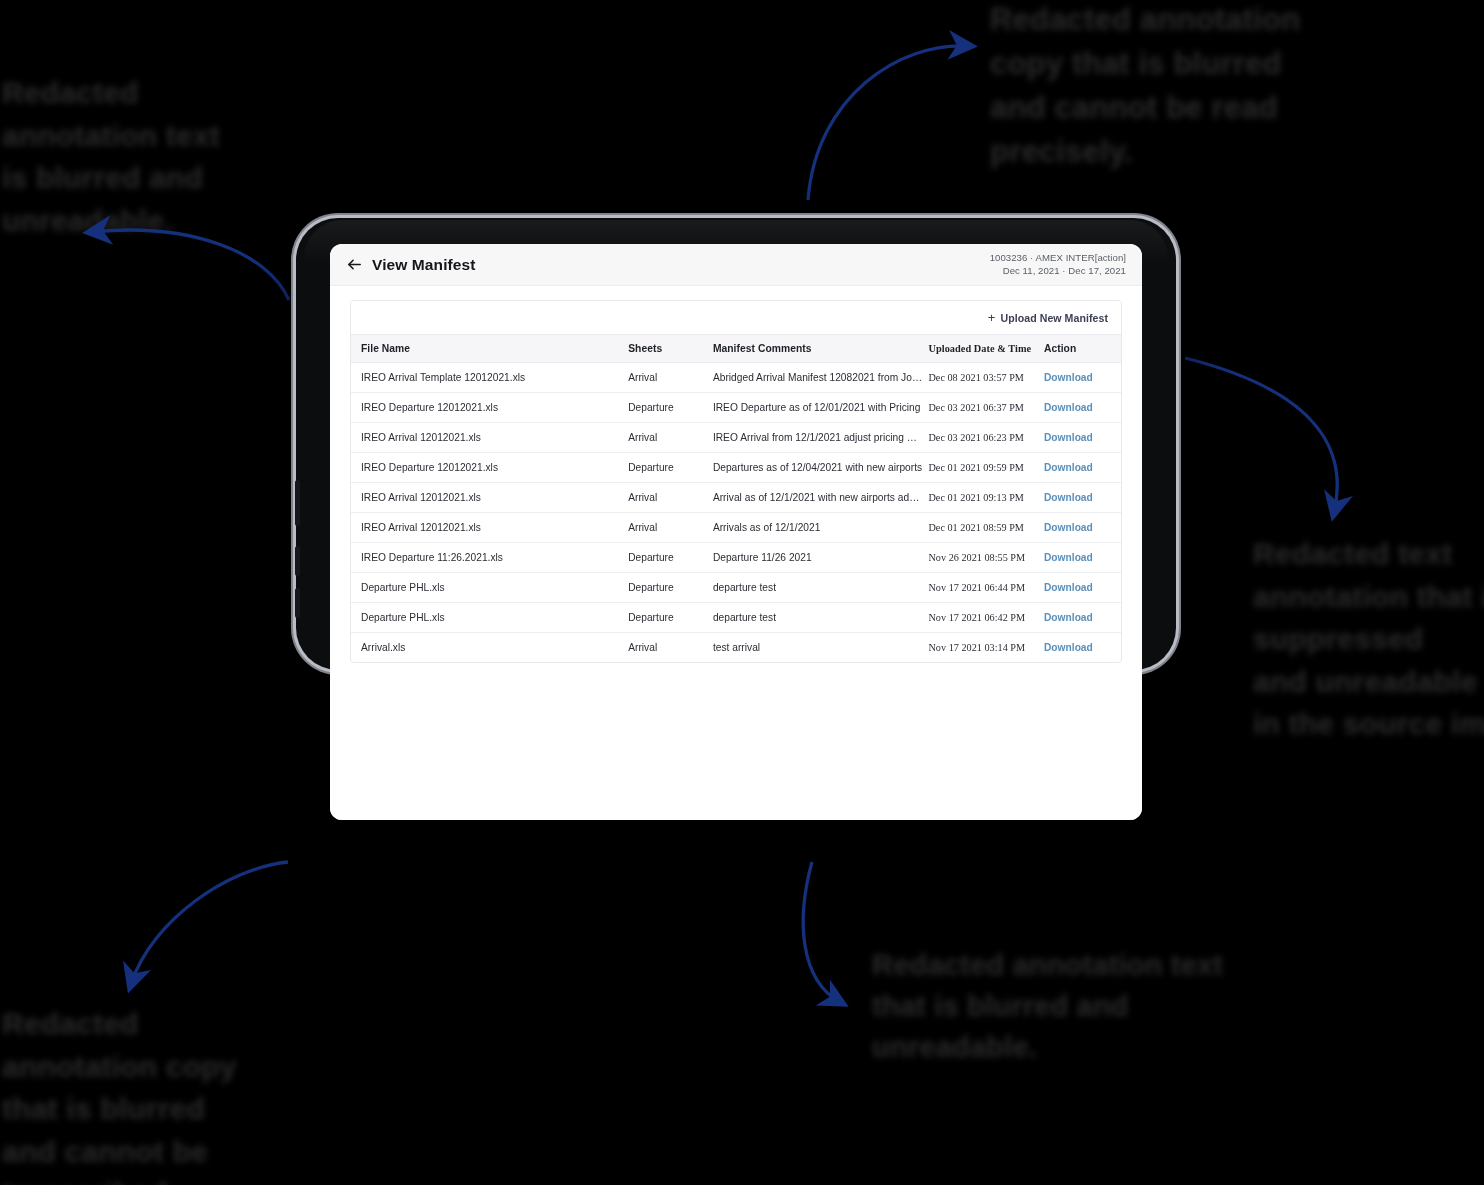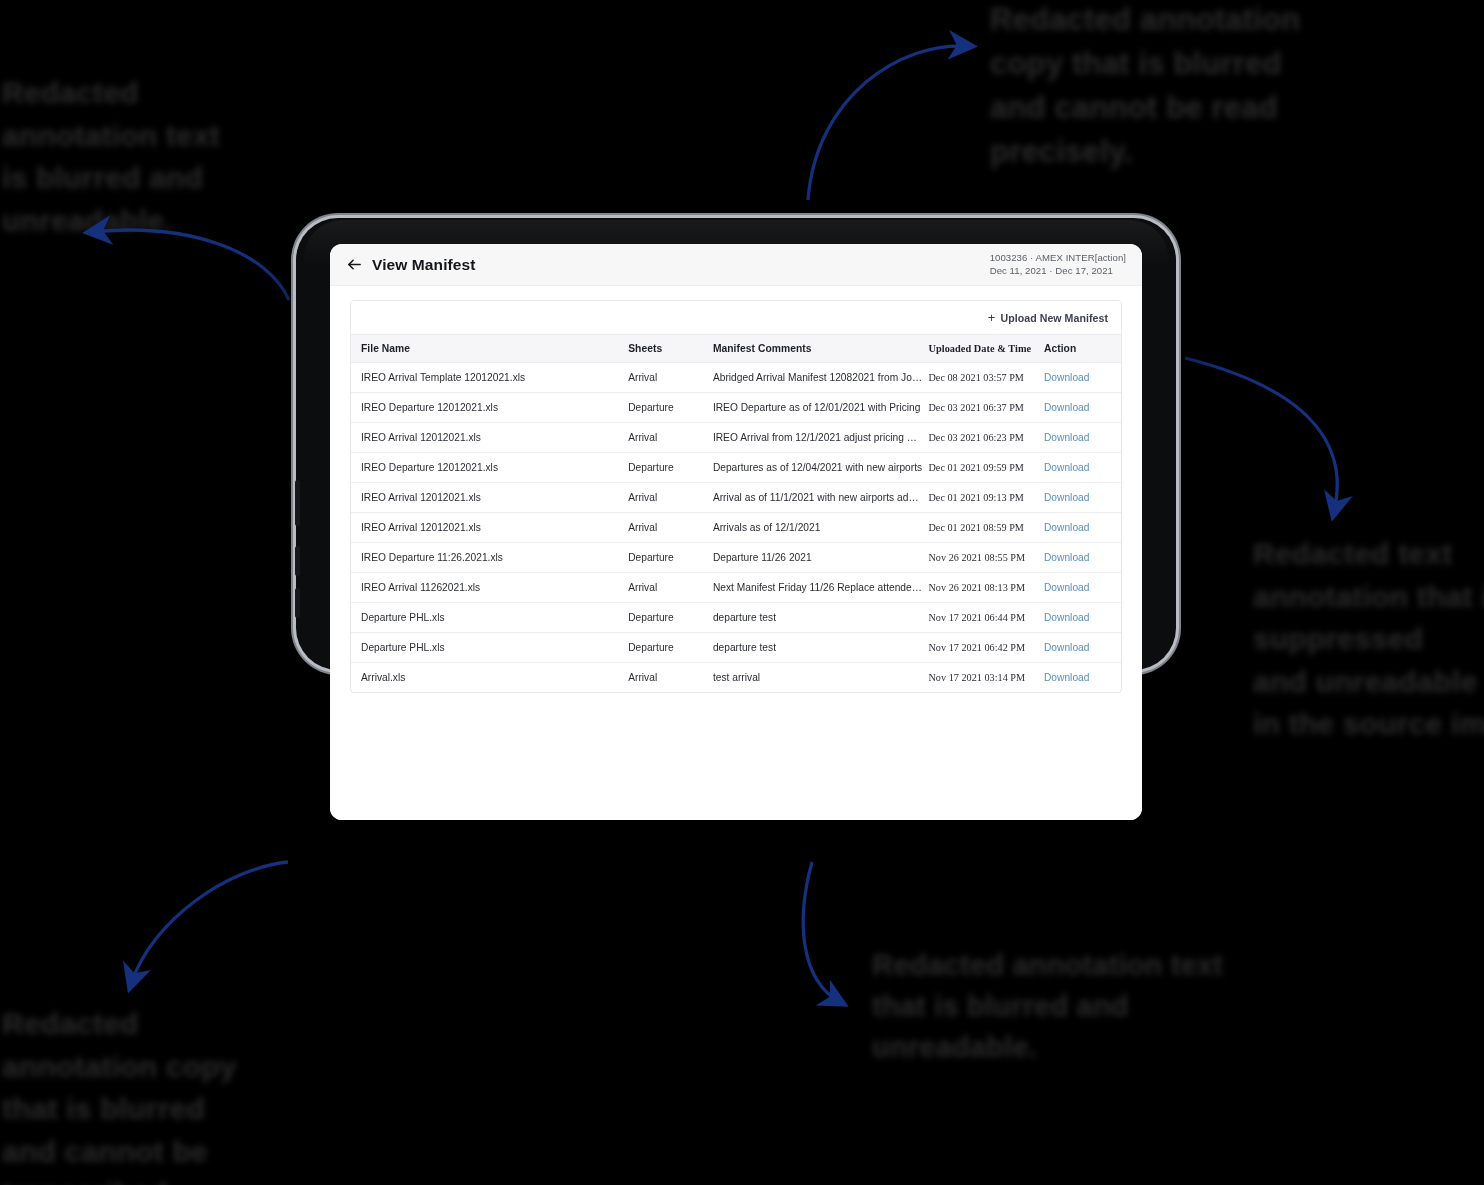--- a/index.html
+++ b/index.html
@@ -98,20 +98,21 @@
     color: #16181d;
   }
   #page-title {
     font-size: 15.5px;
     font-weight: 700;
     color: #14161b;
     letter-spacing: .1px;
   }
   #header-meta {
     margin-left: auto;
+    text-align: right;
     line-height: 1.32;
     padding-right: 2px;
   }
   #header-meta .m1, #header-meta .m2 {
     display: block;
     font-size: 9.6px;
     color: #5d6068;
     white-space: nowrap;
     letter-spacing: .05px;
   }
@@ -184,20 +185,21 @@
   .c-sheets  { width: 11%; }
   .c-comment { width: 28%; }
   .c-date    { width: 15%; font-family: Liberation Serif, serif; }
   .c-action  { width: 10%; }
   thead th.c-file { padding-left: 10px; margin-top: 19px; }
   .dl-link {
     color: #5b8fba;
     font-size: 10.2px;
     text-decoration: none;
     cursor: pointer;
+    font-weight: bold;
   }
 </style>
 </head>
 <body>
 
 <div id="stage">
 
   <div class="annot a-tl">
     <span class="ln">Redacted</span>
     <span class="ln">annotation text</span>
@@ -313,46 +315,39 @@
                 <tr>
                   <td class="c-file">IREO Departure 12012021.xls</td>
                   <td class="c-sheets">Departure</td>
                   <td class="c-comment">Departures as of 12/04/2021 with new airports</td>
                   <td class="c-date">Dec 01 2021 09:59 PM</td>
                   <td class="c-action"><span class="dl-link">Download</span></td>
                 </tr>
                 <tr>
                   <td class="c-file">IREO Arrival 12012021.xls</td>
                   <td class="c-sheets">Arrival</td>
-                  <td class="c-comment">Arrival as of 11/1/2021 with new airports added</td>
+                  <td class="c-comment">Arrival as of 12/1/2021 with new airports added</td>
                   <td class="c-date">Dec 01 2021 09:13 PM</td>
                   <td class="c-action"><span class="dl-link">Download</span></td>
                 </tr>
                 <tr>
                   <td class="c-file">IREO Arrival 12012021.xls</td>
                   <td class="c-sheets">Arrival</td>
                   <td class="c-comment">Arrivals as of 12/1/2021</td>
                   <td class="c-date">Dec 01 2021 08:59 PM</td>
                   <td class="c-action"><span class="dl-link">Download</span></td>
                 </tr>
                 <tr>
                   <td class="c-file">IREO Departure 11:26.2021.xls</td>
                   <td class="c-sheets">Departure</td>
                   <td class="c-comment">Departure 11/26 2021</td>
                   <td class="c-date">Nov 26 2021 08:55 PM</td>
                   <td class="c-action"><span class="dl-link">Download</span></td>
                 </tr>
                 <tr>
-                  <td class="c-file">IREO Arrival 11262021.xls</td>
-                  <td class="c-sheets">Arrival</td>
-                  <td class="c-comment">Next Manifest Friday 11/26 Replace attendees</td>
-                  <td class="c-date">Nov 26 2021 08:13 PM</td>
-                  <td class="c-action"><span class="dl-link">Download</span></td>
-                </tr>
-                <tr>
                   <td class="c-file">Departure PHL.xls</td>
                   <td class="c-sheets">Departure</td>
                   <td class="c-comment">departure test</td>
                   <td class="c-date">Nov 17 2021 06:44 PM</td>
                   <td class="c-action"><span class="dl-link">Download</span></td>
                 </tr>
                 <tr>
                   <td class="c-file">Departure PHL.xls</td>
                   <td class="c-sheets">Departure</td>
                   <td class="c-comment">departure test</td>

